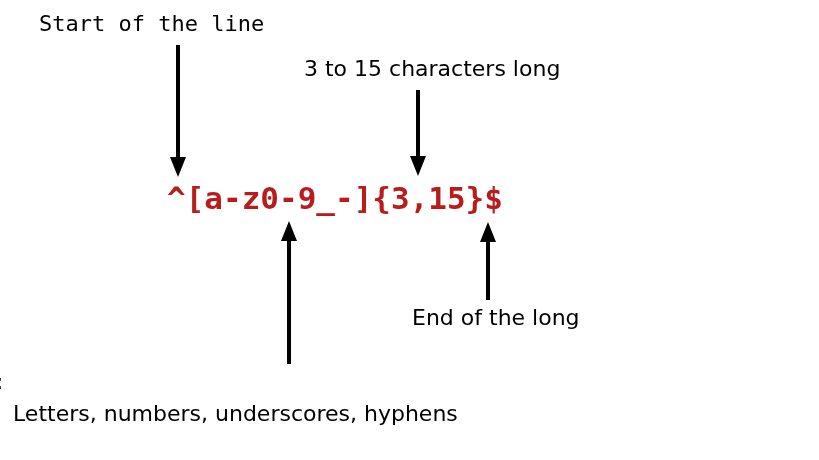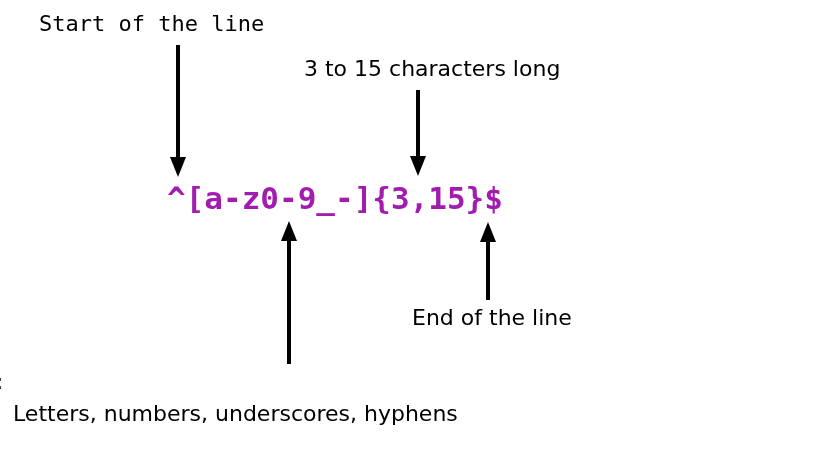--- a/index.html
+++ b/index.html
@@ -54,21 +54,21 @@
   }
 
   
   #regex-expression {
     position: absolute;
     left: 167px;
     top: 183px;
     font-family: "DejaVu Sans Mono", "Liberation Mono", monospace;
     font-size: 31px;
     font-weight: bold;
-    color: #a21caf;
+    color: #b91c1c;
     white-space: pre;
     line-height: 1;
     letter-spacing: 0px;
   }
 
   
   #arrow-layer {
     position: absolute;
     left: 0;
     top: 0;
@@ -92,21 +92,21 @@
 <div id="canvas">
 
   <span id="clipped-glyph">:</span>
 
   <span class="label label-mono" id="label-start-of-line">Start of the line</span>
 
   <span class="label label-sans" id="label-length">3 to 15 characters long</span>
 
   <span id="regex-expression">^[a-z0-9_-]{3,15}$</span>
 
-  <span class="label label-sans" id="label-end-of-line">End of the line</span>
+  <span class="label label-sans" id="label-end-of-line">End of the long</span>
 
   <span class="label label-sans" id="label-charclass">Letters, numbers, underscores, hyphens</span>
 
   <svg id="arrow-layer" viewBox="0 0 819 460" width="819" height="460">
 
     <g>
       <line class="arrow-path" x1="178" y1="45" x2="178" y2="164"></line>
       <polygon class="arrow-head" points="178,177 170,157 186,157"></polygon>
     </g>
 

